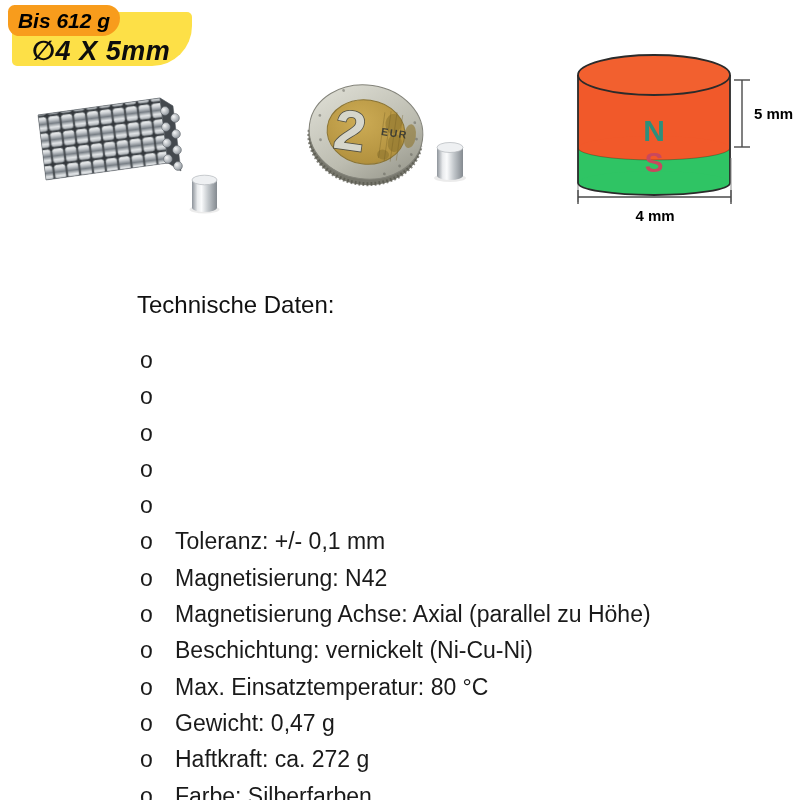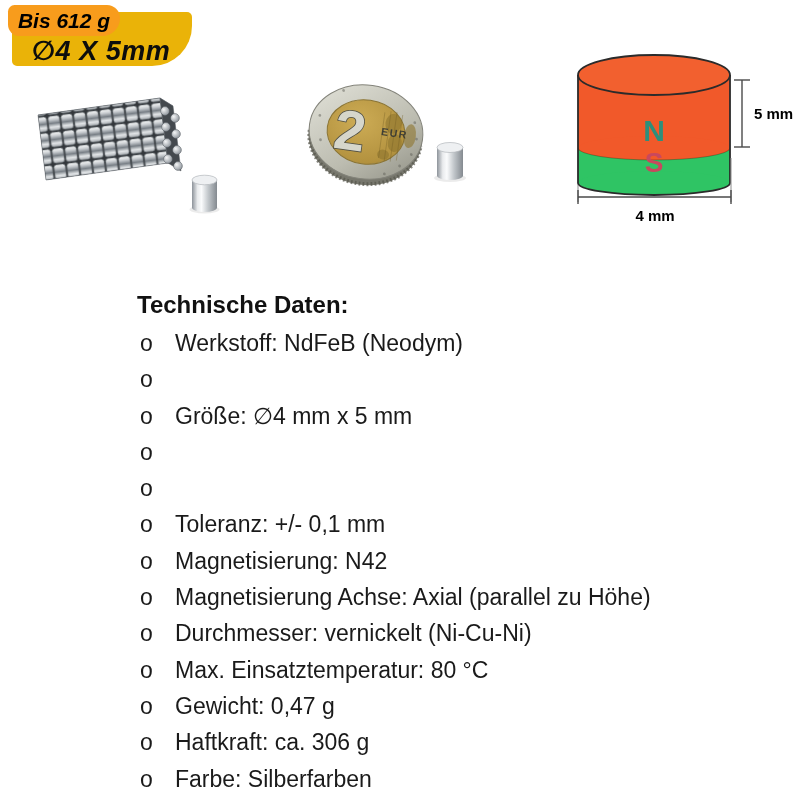--- a/index.html
+++ b/index.html
@@ -5,42 +5,42 @@
   html,body{margin:0;padding:0;}
   body{
     width:800px;height:800px;position:relative;overflow:hidden;
     background:#ffffff;
     font-family:"Liberation Sans","DejaVu Sans",sans-serif;
     color:#161616;
   }
   
   .badge-yellow{
     position:absolute;left:12px;top:12px;width:180px;height:54px;
-    background:#eab308;border-radius:16px 5px 40px 5px;
+    background:#fde047;border-radius:16px 5px 40px 5px;
   }
   .badge-yellow .size-text{
     position:absolute;left:20px;top:23px;
     font-size:27px;font-weight:bold;font-style:italic;color:#0d0d0d;
     letter-spacing:0.5px;white-space:nowrap;
   }
   .badge-orange{
     position:absolute;left:8px;top:5px;width:112px;height:31px;
     background:#F89C1C;border-radius:8px 16px 22px 14px;
     display:flex;align-items:center;justify-content:center;
     font-size:21px;font-weight:bold;font-style:italic;color:#000000;
     white-space:nowrap;
   }
   
   .fig{position:absolute;}
   #fig-stack{left:30px;top:85px;}
   #fig-coin{left:295px;top:75px;}
   #fig-diagram{left:560px;top:40px;}
   
   .specs{position:absolute;left:137px;top:291px;width:620px;}
-  .specs h2{margin:0 0 11px 0;font-size:24px;font-weight:bold;color:#111;}
+  .specs h2{margin:0 0 28px 0;font-size:24px;font-weight:normal;color:#111;}
   .specs ul{list-style:none;margin:0;padding:0 0 0 3px;}
   .specs li{display:flex;align-items:flex-start;height:36.3px;font-size:23px;color:#1a1a1a;}
   .specs .bullet{flex:none;width:35px;}
 </style>
 </head>
 <body>
 
 <div class="badge-yellow">
   <span class="size-text">∅4 X 5mm</span>
 </div>
@@ -192,28 +192,26 @@
   </g>
   <text x="194" y="79" font-size="15" font-weight="bold" fill="#000">5 mm</text>
   <text x="95" y="181" text-anchor="middle" font-size="15" font-weight="bold" fill="#000">4 mm</text>
 </svg>
 
 <section class="specs">
   <h2>Technische Daten:</h2>
   <ul>
     <li>
         <span class="bullet">o</span>
-        <span>Werkstoff: NdFeB (Neodym)</span>
-      </li>
-    <li>
-        <span class="bullet">o</span>
-      </li>
-    <li>
-        <span class="bullet">o</span>
-        <span>Größe: ∅4 mm x 5 mm</span>
+      </li>
+    <li>
+        <span class="bullet">o</span>
+      </li>
+    <li>
+        <span class="bullet">o</span>
       </li>
     <li>
         <span class="bullet">o</span>
       </li>
     <li>
         <span class="bullet">o</span>
       </li>
     <li>
         <span class="bullet">o</span>
         <span>Toleranz: +/- 0,1 mm</span>
@@ -221,32 +219,32 @@
     <li>
         <span class="bullet">o</span>
         <span>Magnetisierung: N42</span>
       </li>
     <li>
         <span class="bullet">o</span>
         <span>Magnetisierung Achse: Axial (parallel zu Höhe)</span>
       </li>
     <li>
         <span class="bullet">o</span>
-        <span>Durchmesser: vernickelt (Ni-Cu-Ni)</span>
+        <span>Beschichtung: vernickelt (Ni-Cu-Ni)</span>
       </li>
     <li>
         <span class="bullet">o</span>
         <span>Max. Einsatztemperatur: 80 °C</span>
       </li>
     <li>
         <span class="bullet">o</span>
         <span>Gewicht: 0,47 g</span>
       </li>
     <li>
         <span class="bullet">o</span>
-        <span>Haftkraft: ca. 306 g</span>
+        <span>Haftkraft: ca. 272 g</span>
       </li>
     <li>
         <span class="bullet">o</span>
         <span>Farbe: Silberfarben</span>
       </li>
   </ul>
 </section>
 
 </body></html>

